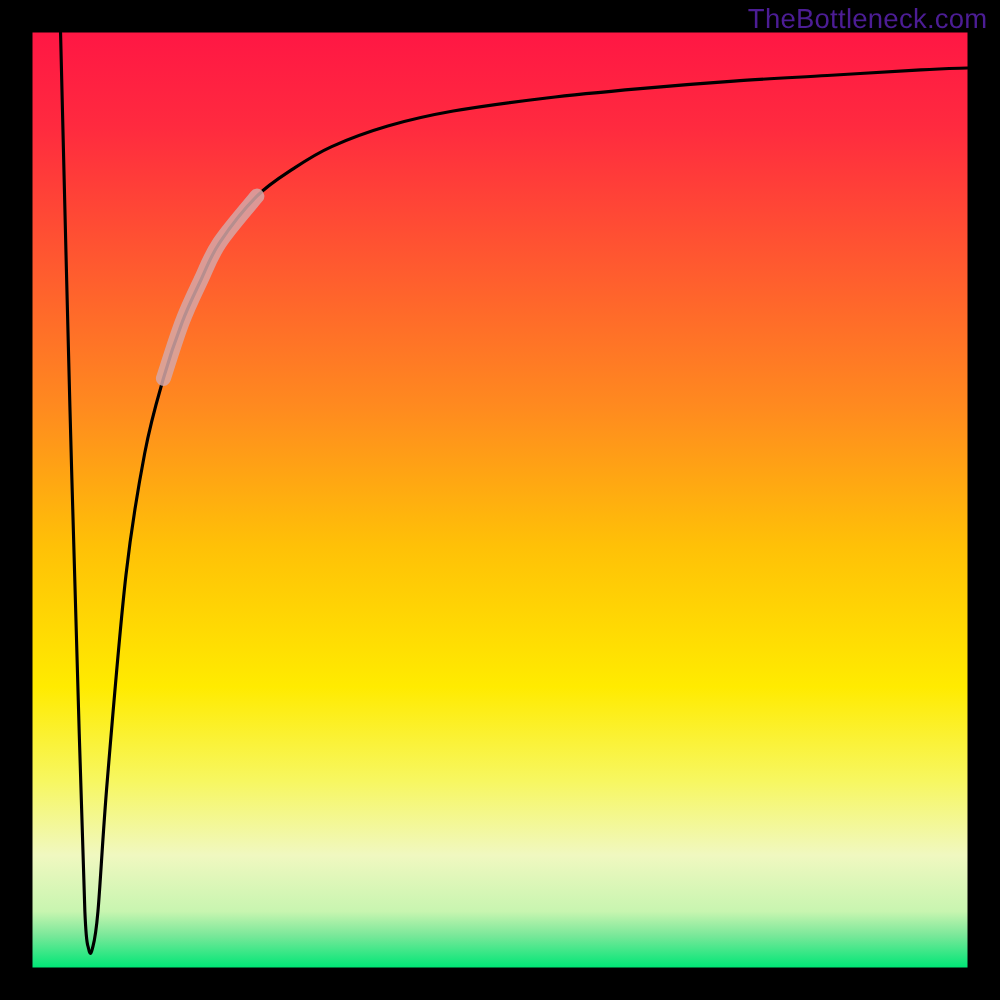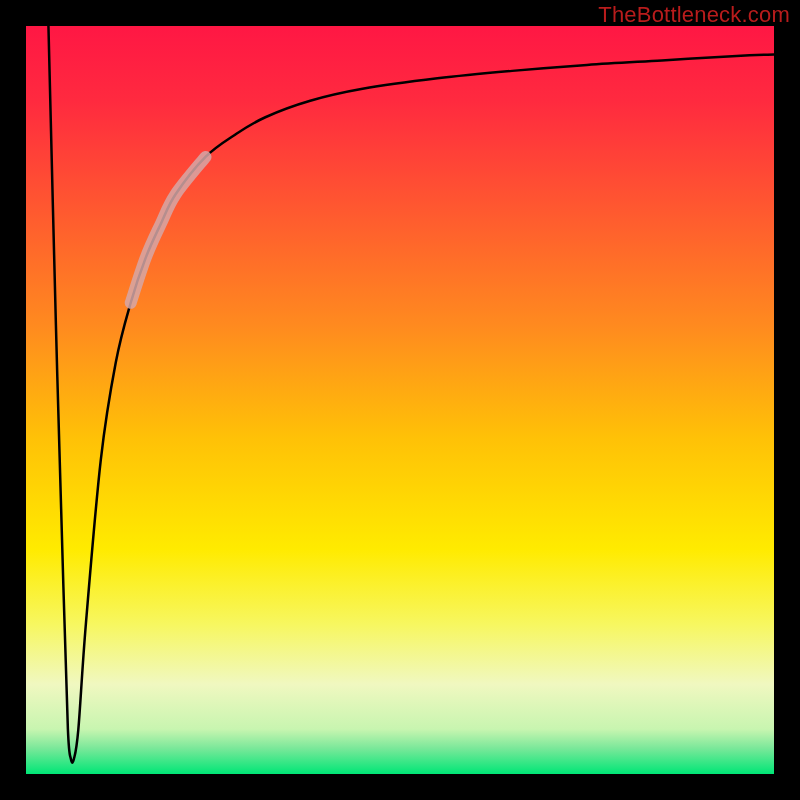--- a/index.html
+++ b/index.html
@@ -13,21 +13,21 @@
   .container {
     position: relative;
     width: 800px;
     height: 800px;
   }
   .watermark {
     position: absolute;
     top: 2px;
     right: 10px;
     font-size: 22px;
-    color: #b91c1c;
+    color: #4c1d95;
     font-family: Arial, Helvetica, sans-serif;
     letter-spacing: 0.2px;
     z-index: 10;
   }
   svg.chart {
     position: absolute;
     top: 0;
     left: 0;
     width: 800px;
     height: 800px;

